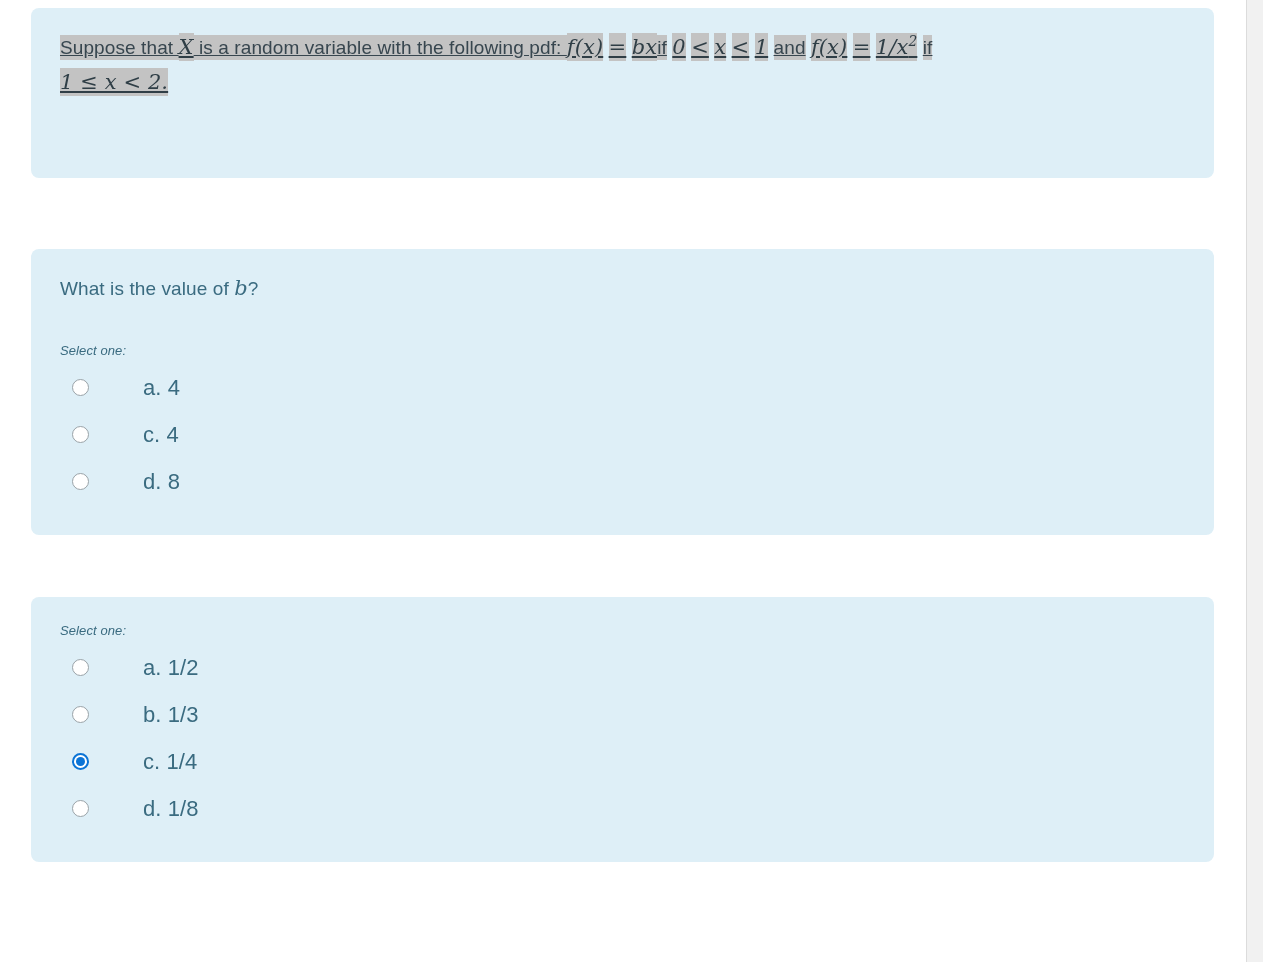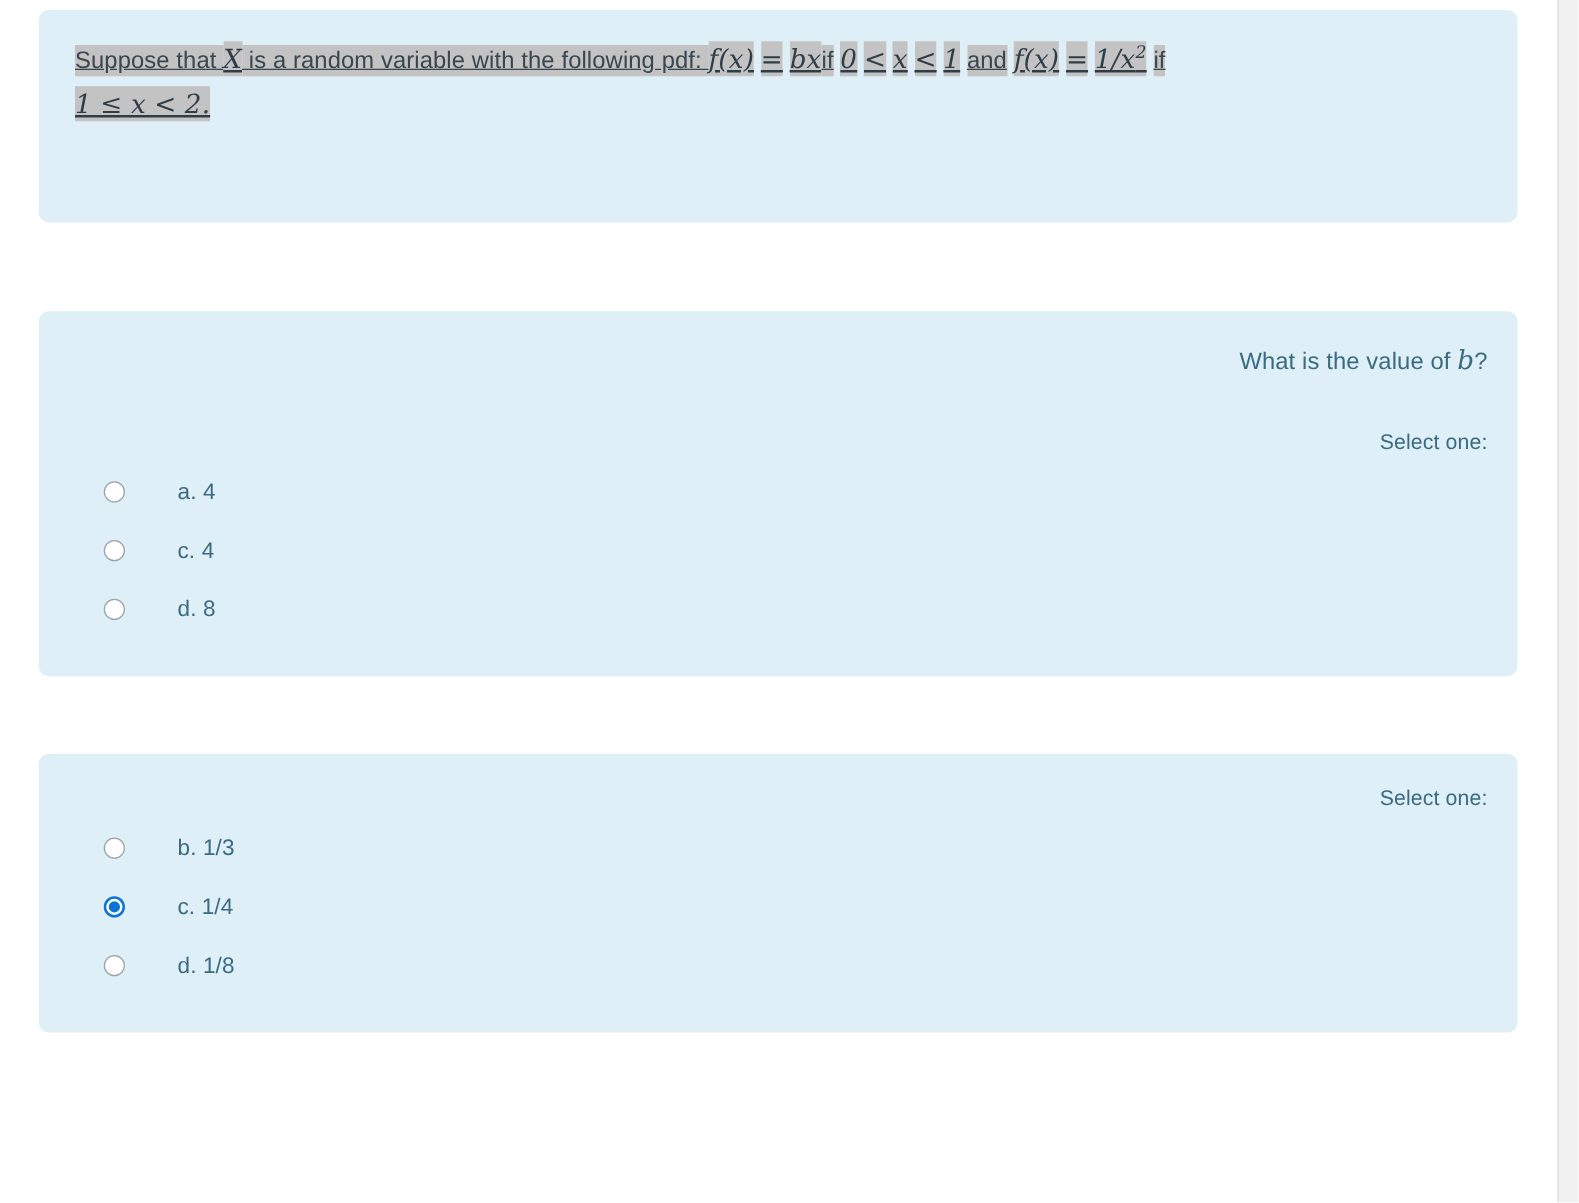--- a/index.html
+++ b/index.html
@@ -28,22 +28,21 @@
     background: #deeff7;
     border-radius: 8px;
     width: 1183px;
   }
   .prompt-card {
     margin-top: 8px;
     height: 170px;
     padding: 22px 24px 0 29px;
   }
   .question-card {
-    padding: 26px 24px 30px 40px;
-    text-align: right;
+    padding: 26px 24px 30px 29px;
   }
   #question-card-1 { margin-top: 71px; }
   #question-card-2 { margin-top: 62px; }
 
   
   .prompt-text {
     font-size: 19px;
     line-height: 35px;
     color: #37464f;
     letter-spacing: 0.1px;
@@ -72,24 +71,25 @@
   .q-heading {
     font-size: 19px;
     color: #3a6b80;
     line-height: 26px;
     margin: 0 0 41px 0;
     letter-spacing: 0.1px;
   }
   .q-heading .mathjax { color: #3a6b80; }
 
   .select-one {
-    font-size: 17px;
+    font-size: 13px;
     color: #3a6b80;
     margin: 0 0 6px 0;
     letter-spacing: 0.1px;
+    font-style: italic;
   }
 
   
   .answers { margin: 0; padding: 0; list-style: none; }
   .answer-row {
     display: flex;
     align-items: center;
     height: 47px;
   }
   .radio {
@@ -109,23 +109,23 @@
   .radio.checked::after {
     content: "";
     position: absolute;
     left: 50%; top: 50%;
     width: 9px; height: 9px;
     margin: -4.5px 0 0 -4.5px;
     border-radius: 50%;
     background: #0b74d6;
   }
   .answer-label {
-    font-size: 18px;
+    font-size: 22px;
     color: #3a6b80;
-    margin-left: 42px;
+    margin-left: 54px;
     letter-spacing: 0.1px;
     white-space: nowrap;
   }
 
   
   .scrollbar-track {
     position: absolute;
     top: 0;
     right: 0;
     width: 17px;
@@ -167,20 +167,24 @@
           <span class="answer-label">d. 8</span>
         </li>
       </ul>
     </div>
 
     <div class="card question-card" id="question-card-2">
       <div class="select-one">Select one:</div>
       <ul class="answers">
         <li class="answer-row">
           <span class="radio"></span>
+          <span class="answer-label">a. 1/2</span>
+        </li>
+        <li class="answer-row">
+          <span class="radio"></span>
           <span class="answer-label">b. 1/3</span>
         </li>
         <li class="answer-row">
           <span class="radio checked"></span>
           <span class="answer-label">c. 1/4</span>
         </li>
         <li class="answer-row">
           <span class="radio"></span>
           <span class="answer-label">d. 1/8</span>
         </li>

